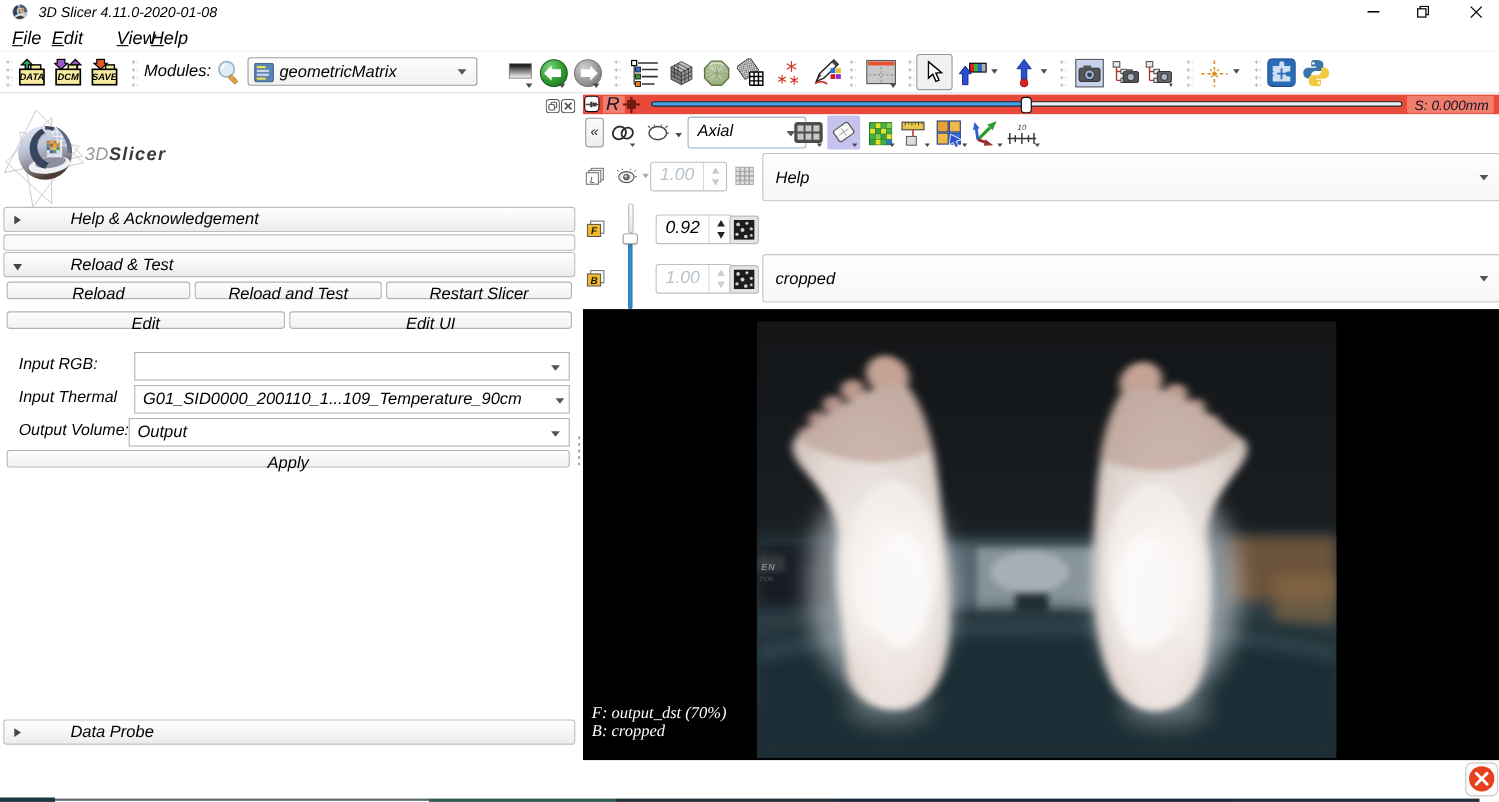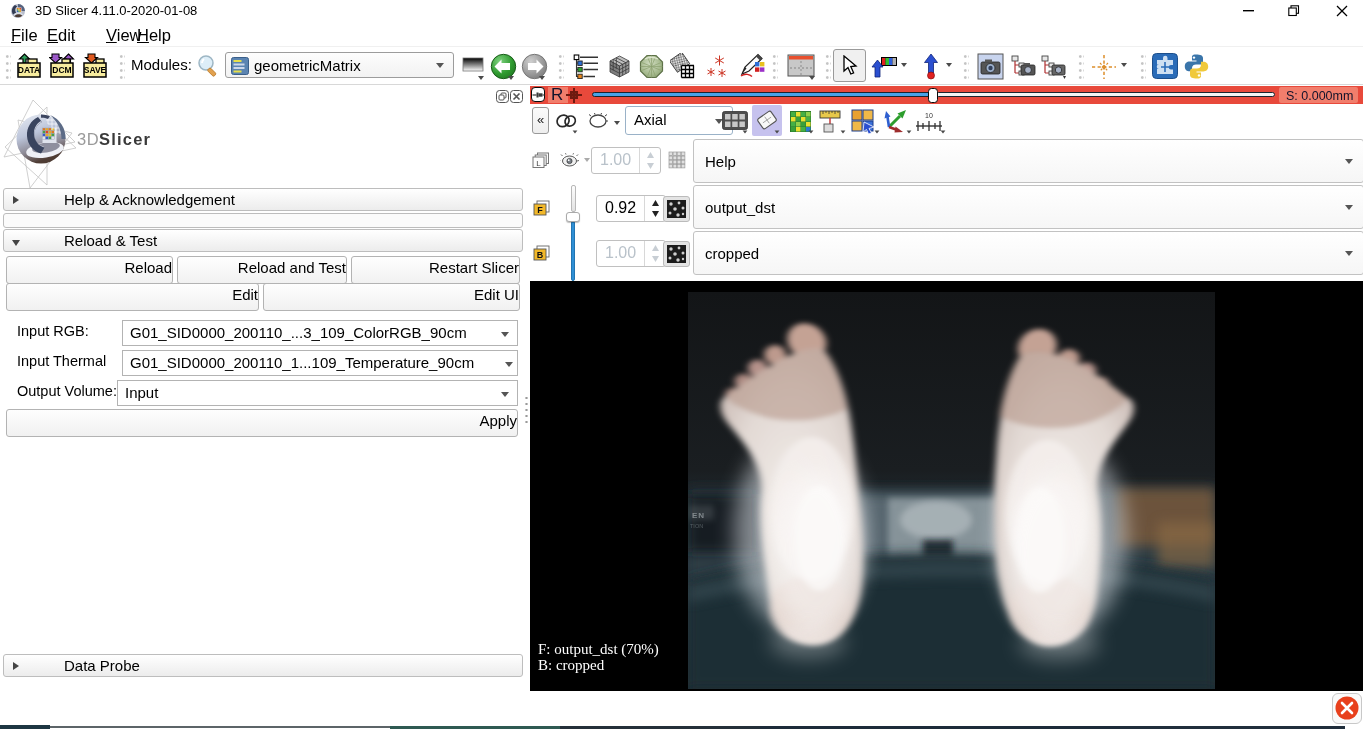--- a/index.html
+++ b/index.html
@@ -1,55 +1,55 @@
 <!DOCTYPE html>
 <html><head>
 <meta charset="utf-8">
 <style>
 * { margin:0; padding:0; box-sizing:border-box; }
 html,body { width:1363px; height:729px; overflow:hidden; background:#fff;
   font-family:"Liberation Sans", sans-serif; }
-#app { position:absolute; left:0; top:0; width:1363px; height:729px; }
+#app { position:absolute; left:0; top:0; width:1363px; height:729px;font-style:italic; }
 .abs { position:absolute; }
 
 
 #titlebar { position:absolute; left:0; top:0; width:1363px; height:22px; background:#fff; }
 #titletext { position:absolute; left:35px; top:3px; font-size:13px; color:#000; }
 
 
 #menubar { position:absolute; left:0; top:22px; width:1363px; height:25px; background:#fff;
   border-bottom:1px solid #f0f0f0; }
 .menuitem { position:absolute; top:4px; font-size:16.5px; color:#000; }
 .menuitem u { text-decoration:underline; }
 
 
 #toolbar { position:absolute; left:0; top:47px; width:1363px; height:38px; background:#fff;
   border-bottom:1px solid #d8d8d8; }
 .tbsep { position:absolute; top:6px; width:6px; height:26px;
   background-image:radial-gradient(#c4c4c4 1px, transparent 1.2px);
   background-size:4.5px 7px; background-position:0 0; }
 #modlabel { position:absolute; left:131px; top:9px; font-size:15px; color:#000; }
-#modcombo { position:absolute; left:225px; top:5px; width:229px; height:26px;
+#modcombo { position:absolute; left:225px; top:5px; width:209px; height:26px;
   border:1px solid #9c9c9c; border-radius:3px;
   background:linear-gradient(#fdfdfd,#f2f2f2); }
 #modcombo .txt { position:absolute; left:28px; top:4px; font-size:15px; color:#000; }
 .tico { position:absolute; top:6px; }
 .dd { position:absolute; width:0; height:0; border-left:3.5px solid transparent;
   border-right:3.5px solid transparent; border-top:4.5px solid #4a4a4a; }
 
 
 #leftpanel { position:absolute; left:0; top:85px; width:530px; height:644px; background:#fff; }
 .collhdr { position:absolute; left:3px; width:520px; height:23px;
   border:1px solid #bdbdbd; border-radius:3px;
   background:linear-gradient(#ffffff,#ececec); font-size:15px; color:#000; }
 .collhdr .arrow { position:absolute; left:7px; top:6px; }
 .collhdr .lbl { position:absolute; left:26px; top:2px;margin-left:34px; }
-.btn { position:absolute; height:28px; border:1px solid #b3b3b3; border-radius:3px;
+.btn { position:absolute; height:16px; border:1px solid #b3b3b3; border-radius:3px;
   background:linear-gradient(#fefefe,#f1f1f1); font-size:15px; color:#000;
-  text-align:right; }
+  text-align:center; }
 .btn span { position:relative; top:2px; }
 .formlbl { position:absolute; left:17px; font-size:14.5px; color:#000; }
 .formcombo { position:absolute; height:26px; border:1px solid #b3b3b3;
   background:#fff; font-size:15px; color:#000; }
 .formcombo .txt { position:absolute; left:7px; top:3px; }
 .caret { width:0; height:0; border-left:4px solid transparent; border-right:4px solid transparent;
   border-top:5px solid #555; position:absolute; }
 
 
 #rightpanel { position:absolute; left:530px; top:85px; width:833px; height:644px; background:#fff; }
@@ -430,31 +430,30 @@
     <div class="lbl">Reload &amp; Test</div>
   </div>
   <div class="btn" style="left:6px;top:171px;width:167px"><span>Reload</span></div>
   <div class="btn" style="left:351px;top:171px;width:169px"><span>Restart Slicer</span></div>
   <div class="btn" style="left:177px;top:171px;width:170px"><span>Reload and Test</span></div>
   <div class="btn" style="left:6px;top:198px;width:253px"><span>Edit</span></div>
   <div class="btn" style="left:263px;top:198px;width:257px"><span>Edit UI</span></div>
 
   <div class="formlbl" style="top:238px">Input RGB:</div>
   <div class="formcombo" style="left:122px;top:235px;width:396px">
-    <div class="txt">G01_SID0000_200110_...3_109_ColorRGB_90cm</div>
     <div class="caret" style="right:8px;top:11px"></div>
       </div>
   <div class="formlbl" style="top:268px">Input Thermal</div>
   <div class="formcombo" style="left:122px;top:265px;width:396px">
     <div class="txt">G01_SID0000_200110_1...109_Temperature_90cm</div>
     <div class="caret" style="right:4px;top:11px"></div>
       </div>
   <div class="formlbl" style="top:298px">Output Volume:</div>
   <div class="formcombo" style="left:117px;top:295px;width:401px">
-    <div class="txt">Input</div>
+    <div class="txt">Output</div>
     <div class="caret" style="right:8px;top:11px"></div>
       </div>
   <div class="btn" style="left:6px;top:324px;width:512px"><span>Apply</span></div>
 
   <div class="collhdr" style="top:569px">
     <svg class="arrow" width="10" height="10">
           <path d="M2 1 L8 5 L2 9 Z" fill="#444"></path>
         </svg>
     <div class="lbl">Data Probe</div>
   </div>
@@ -690,24 +689,20 @@
             <circle cx="16" cy="8" r="1.5"></circle>
             <circle cx="3" cy="13" r="1.5"></circle>
             <circle cx="11" cy="15" r="1.7"></circle>
             <circle cx="16" cy="14" r="1.2"></circle>
           </g>
     </svg>
   </div>
   <div id="combrows">
     <div class="rcombo" style="top:1px">
           <div class="txt">Help</div>
-      <div class="caret" style="right:10px;top:19px"></div>
-        </div>
-    <div class="rcombo" style="top:47px">
-          <div class="txt">output_dst</div>
       <div class="caret" style="right:10px;top:19px"></div>
         </div>
     <div class="rcombo" style="top:93px">
           <div class="txt">cropped</div>
       <div class="caret" style="right:10px;top:19px"></div>
         </div>
   </div>
   <div id="imageview">
     <svg class="abs" style="left:158px;top:11px" width="527" height="397" viewBox="0 0 527 397">
       <defs>

